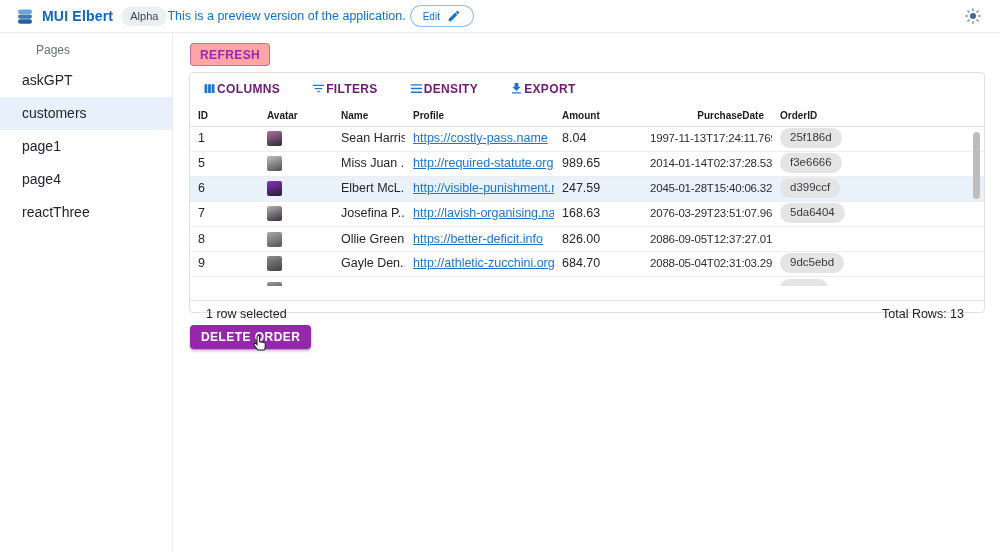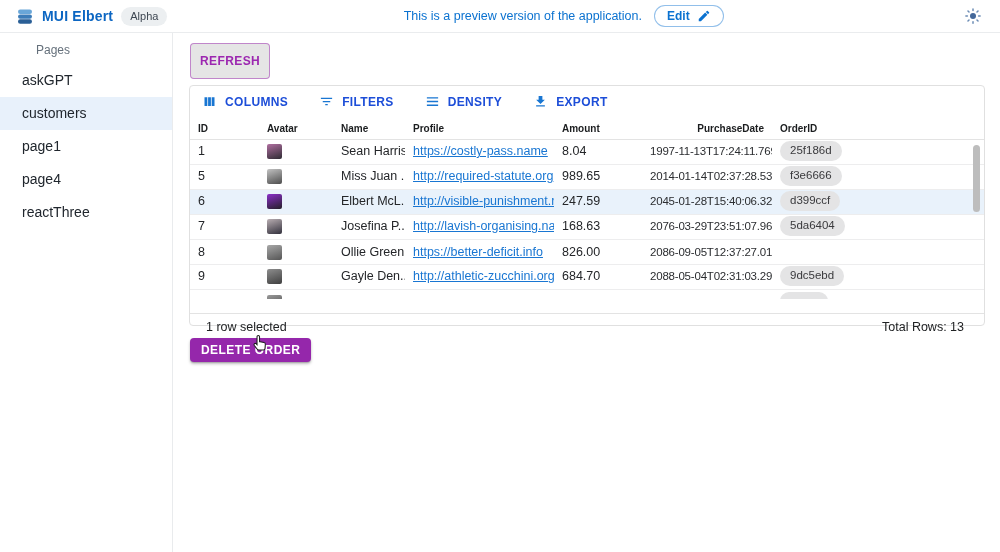--- a/index.html
+++ b/index.html
@@ -13,59 +13,59 @@
   .appbar {
     height:33px; display:flex; align-items:center;
     border-bottom:1px solid #eaecee; padding:0 14px 0 16px; background:#fff;
   }
   .appbar-left { display:flex; align-items:center; gap:8px; }
   .app-title { font-size:14px; font-weight:700; color:#0c66c2; letter-spacing:.2px; }
   .alpha-chip {
     background:#eceff1; color:#3e4752; font-size:11px; line-height:1;
     padding:4px 9px; border-radius:10px;
   }
-  .appbar-center { flex:1; display:flex; align-items:center; justify-content:center; gap:12px; }
+  .appbar-center { flex:1; display:flex; align-items:center; gap:4px; }
   .preview-text { font-size:12.5px; color:#0b72d0; }
   .edit-btn {
     display:flex; align-items:center; gap:7px; background:#fff;
     border:1px solid rgba(11,114,208,.45); border-radius:12px;
     padding:3px 12px; cursor:pointer;
   }
-  .edit-btn span { font-size:12px; font-weight:700; color:#0b72d0; }
+  .edit-btn span { font-size:10px; font-weight:400; color:#0b72d0; }
   .appbar-right { display:flex; align-items:center; }
   .theme-btn { background:none; border:none; padding:4px; cursor:pointer; display:flex; }
   
   .body { display:flex; height:519px; }
   .sidebar { width:173px; border-right:1px solid #e9ebed; background:#fff; flex-shrink:0; }
   .sidebar-header {
     height:31px; line-height:34px; padding-left:36px;
     font-size:12px; color:#65707b;
   }
   .nav-item {
     height:33px; line-height:33px; padding-left:22px;
     font-size:14px; color:#20262d; cursor:pointer;
   }
   .nav-item.selected { background:#e8f1fb; }
   
   .content { flex:1; position:relative; }
   .refresh-btn {
-    margin:10px 0 0 17px; height:36px; padding:0 9px;
-    background:#e5e5e5; border:1px solid rgba(156,39,176,.5); border-radius:4px;
+    margin:10px 0 0 17px; height:23px; padding:0 9px;
+    background:#fca5a5; border:1px solid rgba(156,39,176,.5); border-radius:4px;
     color:#9c27b0; font-size:12px; font-weight:700; letter-spacing:.4px;
     font-family:inherit; cursor:pointer;
   }
   .datagrid {
     --cols: 69px 74px 72px 149px 88px 130px 1fr;
     position:relative; margin:6px 0 0 16px; width:796px; height:241px;
     border:1px solid #e0e0e0; border-radius:4px; background:#fff;
   }
   .grid-toolbar { height:31px; display:flex; align-items:center; padding-left:10px; gap:27px; }
   .tb-btn {
-    display:flex; align-items:center; gap:8px; background:none; border:none;
-    color:#1d4ed8; font-size:12px; font-weight:600; letter-spacing:.35px;
+    display:flex; align-items:center; background:none; border:none;
+    color:#701a75; font-size:12px; font-weight:600; letter-spacing:.35px;
     font-family:inherit; cursor:pointer; padding:4px 2px;
   }
   .grid-header {
     display:grid; grid-template-columns:var(--cols); height:23px; align-items:center;
     border-bottom:1px solid #e3e3e3; font-size:10px; font-weight:700; color:#1b1d1f;
   }
   .hcell { padding:0 8px; white-space:nowrap; overflow:hidden; }
   .hcell.right { text-align:right; }
   .grid-body { position:relative; height:159px; overflow:hidden; }
   .grid-row {

